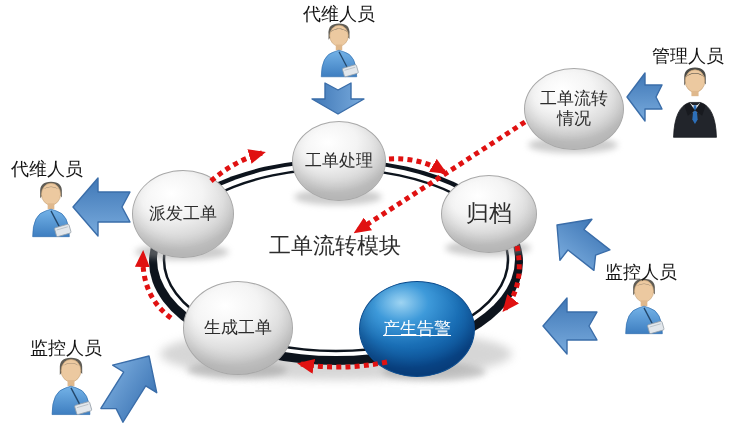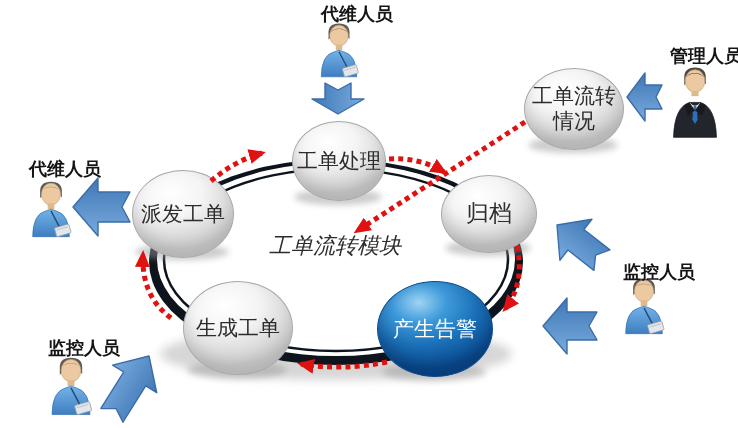--- a/index.html
+++ b/index.html
@@ -5,36 +5,36 @@
   html,body{margin:0;padding:0;background:#ffffff;}
   .stage{
     position:relative;width:738px;height:428px;background:#ffffff;overflow:hidden;
     font-family:"Liberation Sans","DejaVu Sans",sans-serif;
   }
   .layer{position:absolute;left:0;top:0;width:738px;height:428px;}
   .z1{z-index:1}.z3{z-index:3}
   .bubble{
     position:absolute;border-radius:50%;
     display:flex;flex-direction:column;align-items:center;justify-content:center;
-    text-align:center;line-height:1.18;font-size:21px;color:#2c2c2c;z-index:2;
+    text-align:center;line-height:1.18;font-size:17px;color:#2c2c2c;z-index:2;
     background:radial-gradient(ellipse 75% 65% at 38% 26%,#ffffff 0%,#f4f4f4 42%,#e0e0e0 70%,#c8c8c8 100%);
     border:1px solid #a8a8a8;
     box-shadow:inset 0 -9px 14px rgba(0,0,0,0.10);
   }
   .bubble.blue{
     background:radial-gradient(ellipse 80% 70% at 36% 22%,#9ed4f2 0%,#3e9ada 30%,#1a6fb6 65%,#0a4e94 100%);
     border:1px solid #0a4a8c;color:#ffffff;
     box-shadow:inset 0 -10px 16px rgba(0,0,30,0.25);
   }
   .center-title{
     position:absolute;left:250px;top:231px;width:170px;height:30px;z-index:2;
-    font-size:22px;color:#2d2d2d;text-align:center;line-height:30px;font-style:italic;
+    font-size:22px;color:#2d2d2d;text-align:center;line-height:30px;
   }
   .actor-label{
-    position:absolute;width:90px;z-index:4;font-size:18px;color:#141414;text-align:right;white-space:nowrap;font-weight:bold;
+    position:absolute;width:90px;z-index:4;font-size:18px;color:#141414;text-align:left;white-space:nowrap;
   }
 </style>
 </head>
 <body>
 
 <div class="stage">
 
   <svg class="layer z1" width="738" height="428" viewBox="0 0 738 428">
     <defs>
       <filter id="blur5" x="-30%" y="-30%" width="160%" height="160%">
@@ -68,21 +68,21 @@
   </div>
   <div class="bubble" style="left:292px;top:121px;width:92px;height:78px;">
     <span>工单处理</span>
   </div>
   <div class="bubble" style="left:441px;top:175px;width:94px;height:76px;font-size:23px;">
     <span>归档</span>
   </div>
   <div class="bubble" style="left:183px;top:281px;width:108px;height:92px;">
     <span>生成工单</span>
   </div>
-  <div class="bubble blue" style="left:377px;top:281px;width:114px;height:94px;">
+  <div class="bubble blue" style="left:359px;top:281px;width:114px;height:94px;text-decoration:underline;">
     <span>产生告警</span>
   </div>
   <div class="bubble" style="left:524px;top:68px;width:98px;height:80px;">
     <span>工单流转</span>
     <span>情况</span>
   </div>
 
   <div class="center-title">工单流转模块</div>
 
   <svg class="layer z3" width="738" height="428" viewBox="0 0 738 428">

